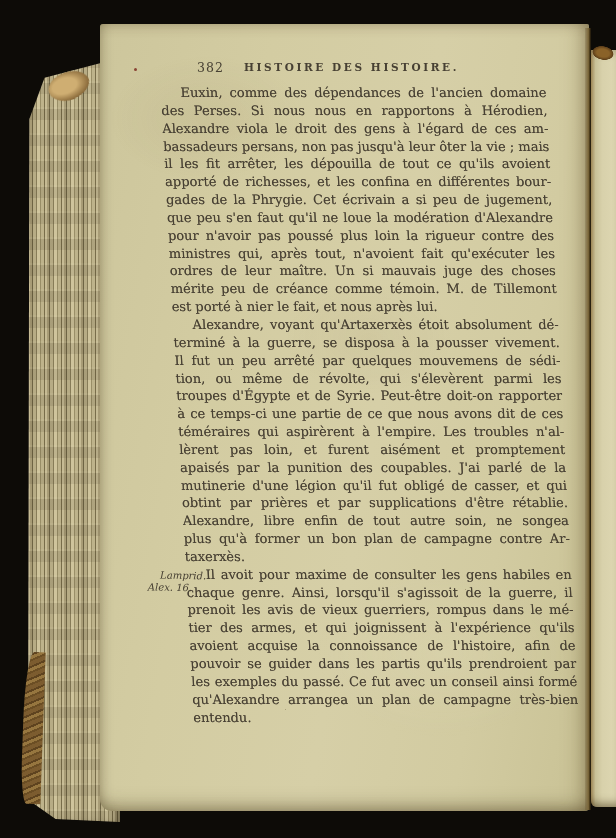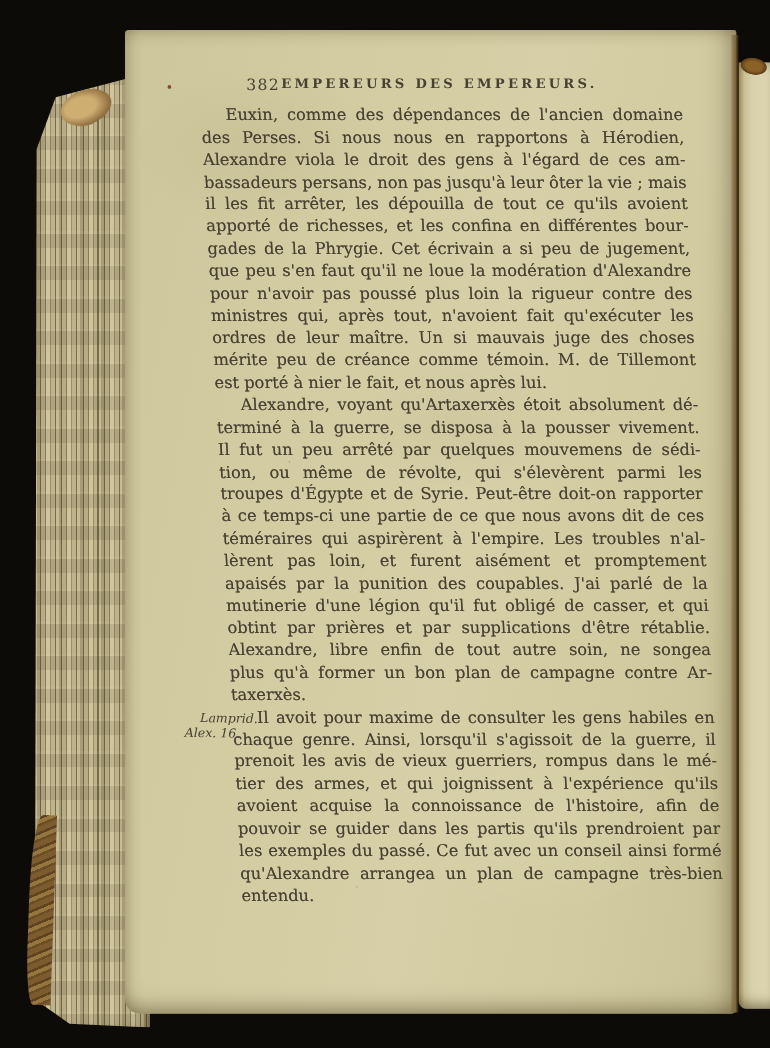--- a/index.html
+++ b/index.html
@@ -110,21 +110,21 @@
 
   <div class="page-stack"></div>
   <div class="cover-edge"></div>
   <div class="paper-tear"></div>
 
   <div class="page">
     <div class="foxing"></div>
 
     <div class="header">
       <span class="pagenum">382</span>
-      <span class="running-title">EMPEREURS DES EMPEREURS.</span>
+      <span class="running-title">HISTOIRE DES HISTOIRE.</span>
     </div>
 
     <div class="margin-note">
       <div class="mn1">Lamprid.</div>
       <div class="mn2">Alex. 16.</div>
     </div>
 
     <div class="text-block" id="text-block">
         <div class="paragraph">
           <div class="line indent">Euxin, comme des dépendances de l'ancien domaine</div>

